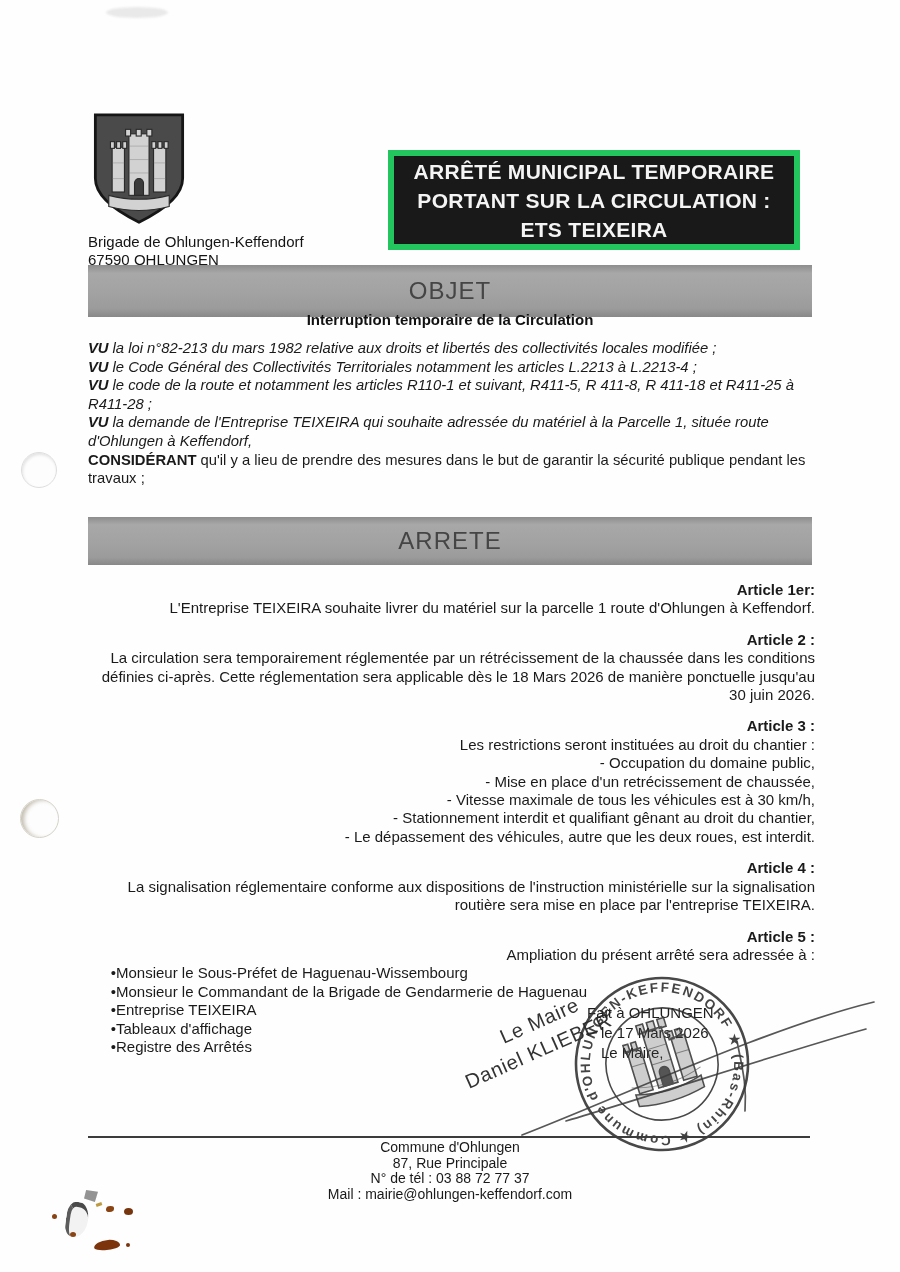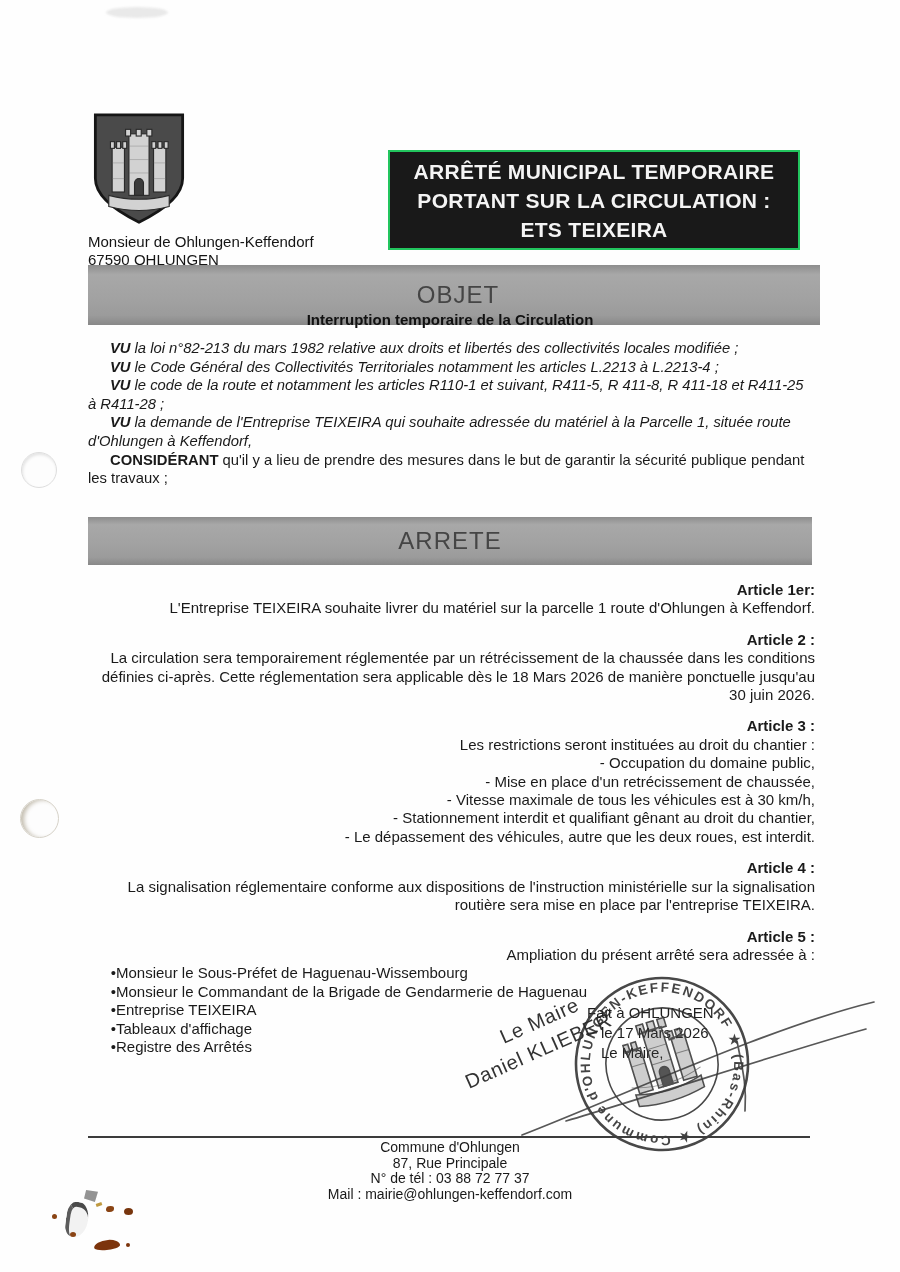--- a/index.html
+++ b/index.html
@@ -4,40 +4,40 @@
 <style>
   html,body{margin:0;padding:0;background:#e9e9e9;}
   .page{position:relative;width:900px;height:1272px;background:#fefefe;overflow:hidden;
         font-family:"Liberation Sans", sans-serif;color:#1a1a1a;}
 
   
   .shield{position:absolute;left:92px;top:112px;width:94px;height:113px;}
   .commune-block{position:absolute;left:88px;top:233px;font-size:15px;line-height:18px;color:#141414;}
 
   .title-banner{position:absolute;left:388px;top:150px;width:412px;height:100px;
-        background:#191919;border:2px solid #22c55e;box-sizing:border-box;
+        background:#191919;border:6px solid #22c55e;box-sizing:border-box;
         display:flex;flex-direction:column;justify-content:center;align-items:center;}
   .title-banner div{color:#f4f4f4;font-weight:bold;font-size:21px;line-height:29px;letter-spacing:.3px;
         text-align:center;white-space:nowrap;}
 
   
   .gray-bar{position:absolute;left:88px;width:724px;
         background:linear-gradient(180deg,#8d8d8d 0%,#a8a8a8 16%,#a2a2a2 55%,#9b9b9b 84%,#888 100%);
         display:flex;align-items:center;justify-content:center;}
-  .bar-objet{top:265px;height:60px;padding-left:8px;}
+  .bar-objet{top:265px;height:52px;}
   .bar-arrete{top:517px;height:48px;}
   .gray-bar span{font-size:24px;color:#454545;letter-spacing:1px;}
 
   .subject-line{position:absolute;left:88px;top:311px;width:724px;text-align:center;
         font-weight:bold;font-size:15px;color:#111;}
 
   
   .preamble{position:absolute;left:88px;top:339px;width:726px;font-size:14.8px;line-height:18.6px;}
   .vu-item{font-style:italic;}
-  .vu-item .lead{font-weight:bold;margin-right:4px;margin-left:22px;}
+  .vu-item .lead{font-weight:bold;margin-right:4px;}
   .vu-item.upright{font-style:normal;}
 
   
   .articles{position:absolute;left:88px;top:581px;width:727px;font-size:15px;line-height:18.4px;}
   .article{margin-bottom:13px;text-align:right;}
   .article h3{margin:0;font-size:15px;line-height:18.4px;font-weight:bold;}
   .article p{margin:0;}
   .dash-list div{white-space:nowrap;}
   .bullet-list{margin-top:0;}
   .bullet-row{display:flex;}
@@ -112,21 +112,21 @@
         <line x1="66" y1="84" x2="102" y2="84"></line>
       <line x1="66" y1="108" x2="102" y2="108"></line>
         <line x1="36" y1="90" x2="58" y2="90"></line>
       <line x1="110" y1="90" x2="132" y2="90"></line>
         <line x1="36" y1="118" x2="58" y2="118"></line>
       <line x1="110" y1="118" x2="132" y2="118"></line>
     </g>
   </svg>
 
   <div class="commune-block">
-    <div>Monsieur de Ohlungen-Keffendorf</div>
+    <div>Brigade de Ohlungen-Keffendorf</div>
     <div>67590 OHLUNGEN</div>
   </div>
 
   <div class="title-banner">
     <div>ARRÊTÉ MUNICIPAL TEMPORAIRE</div>
     <div>PORTANT SUR LA CIRCULATION :</div>
     <div>ETS TEIXEIRA</div>
   </div>
 
   <div class="gray-bar bar-objet">

